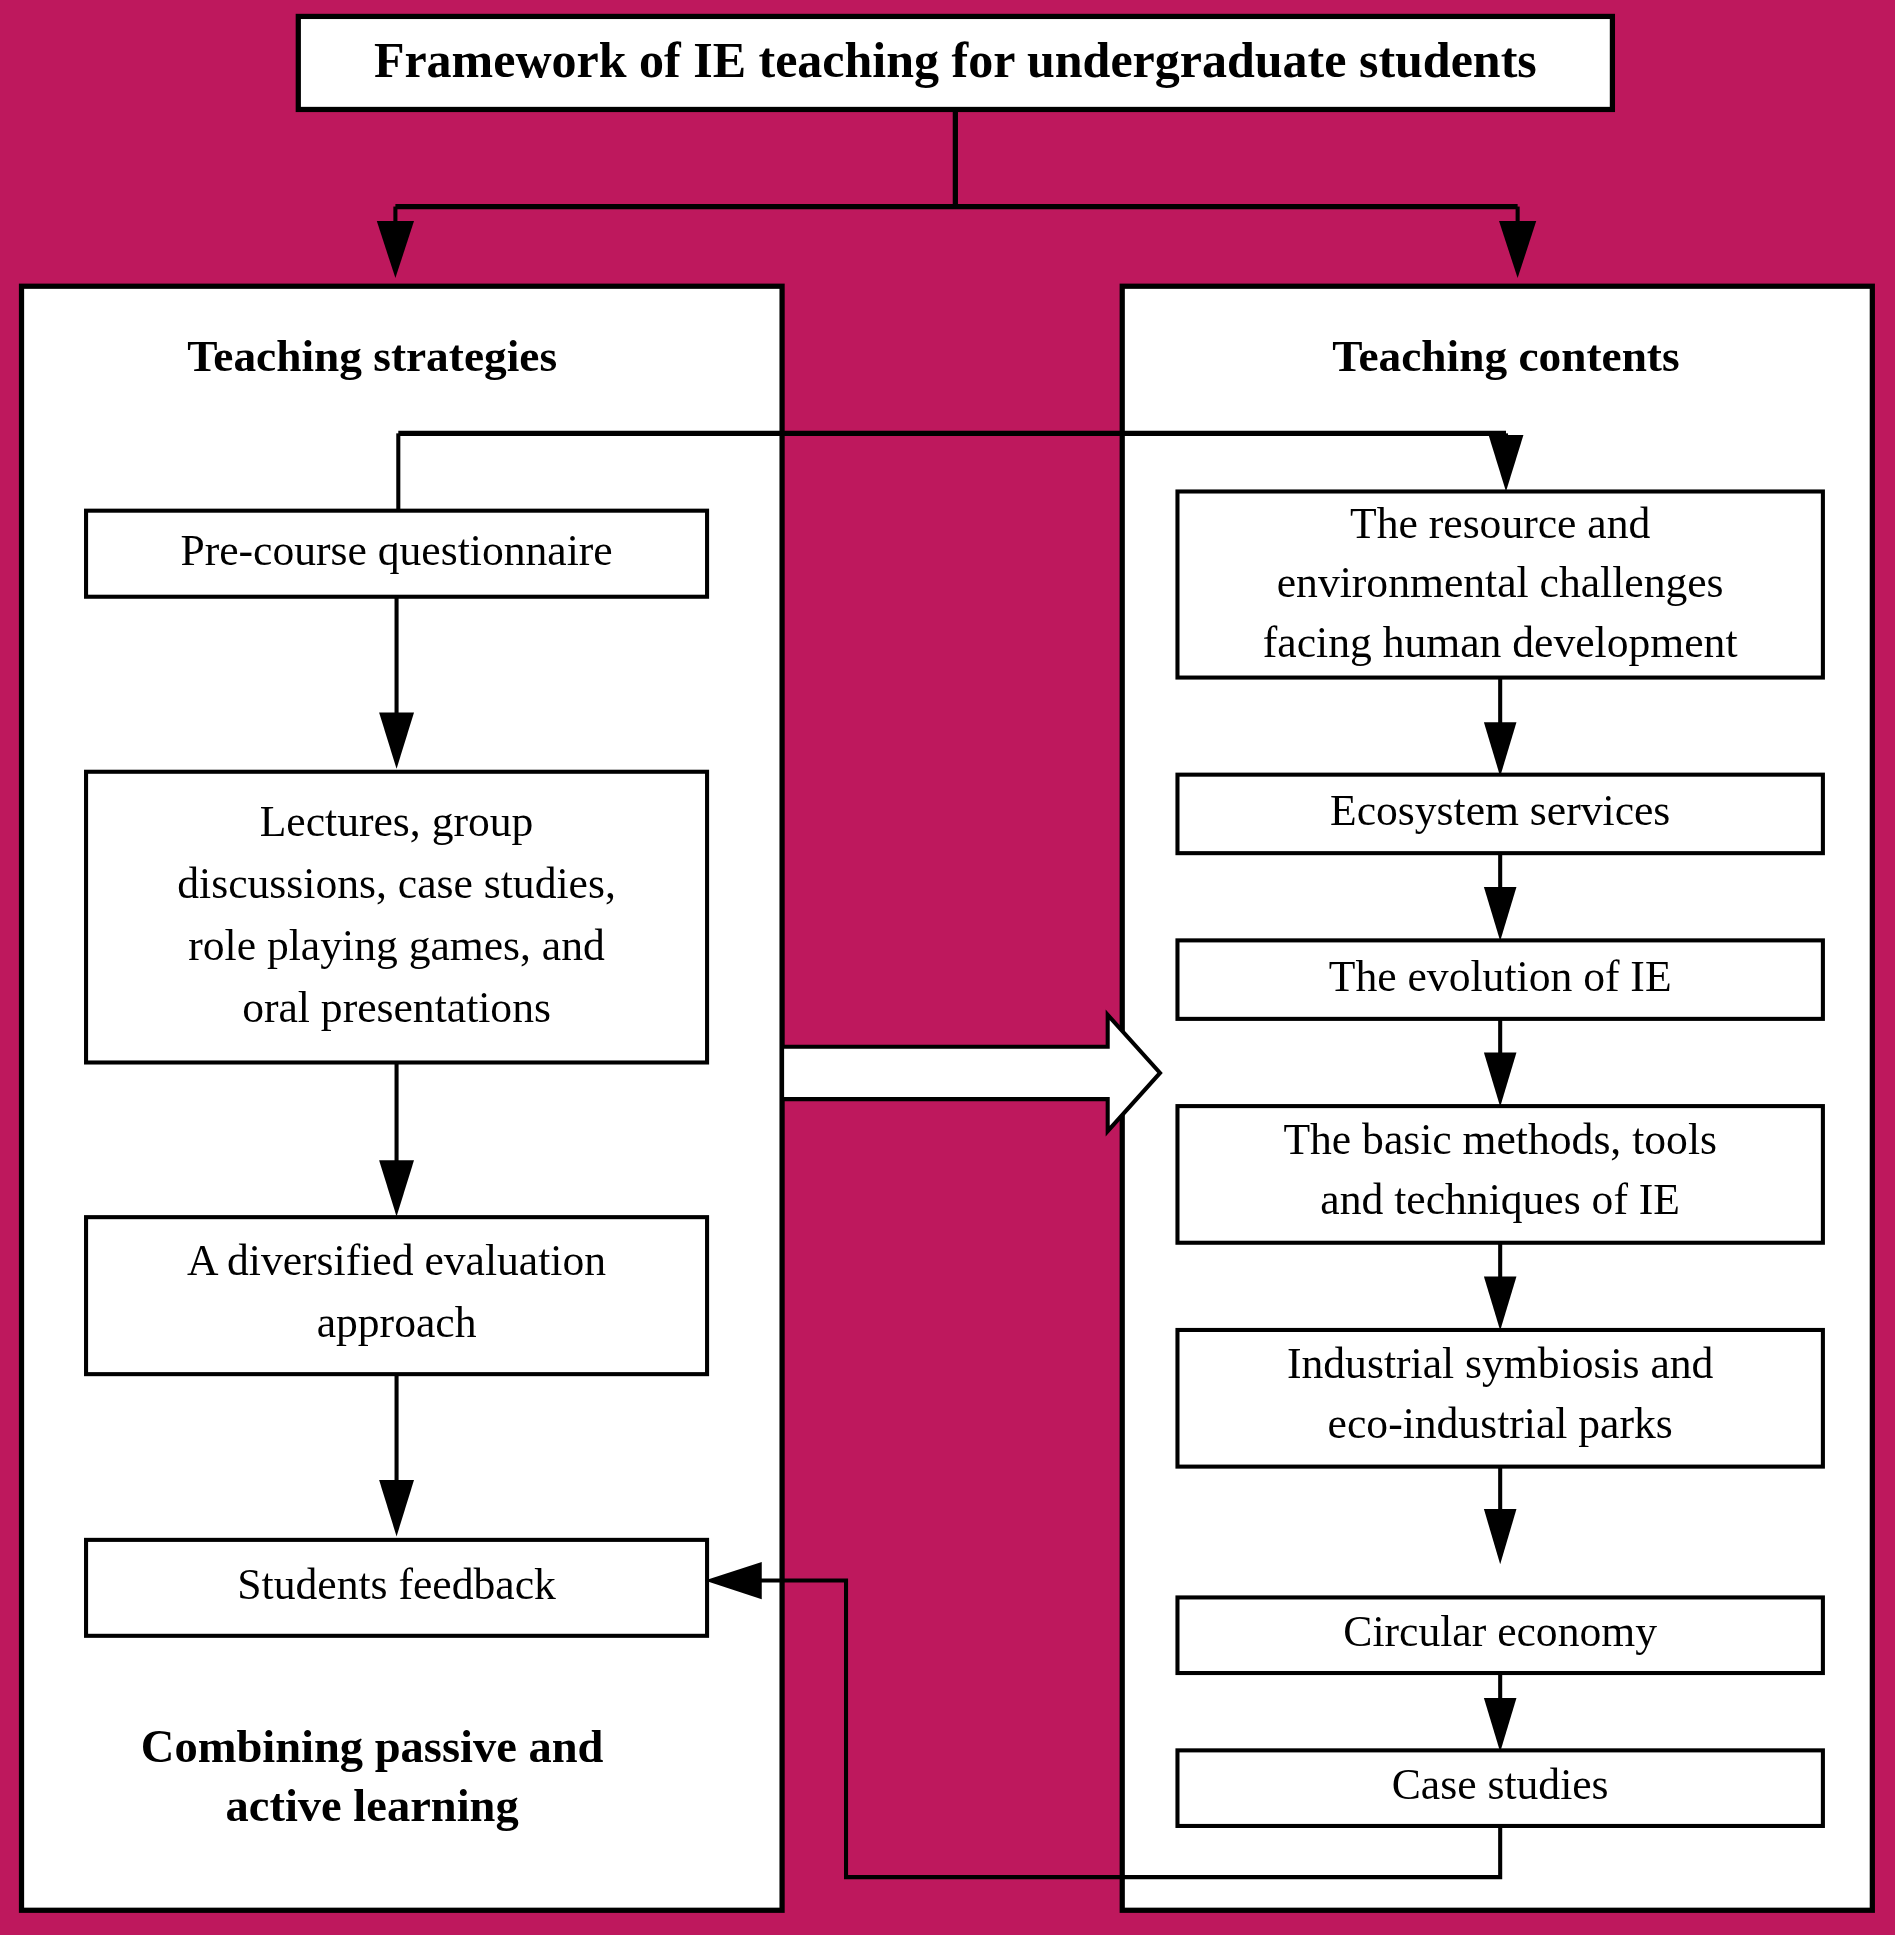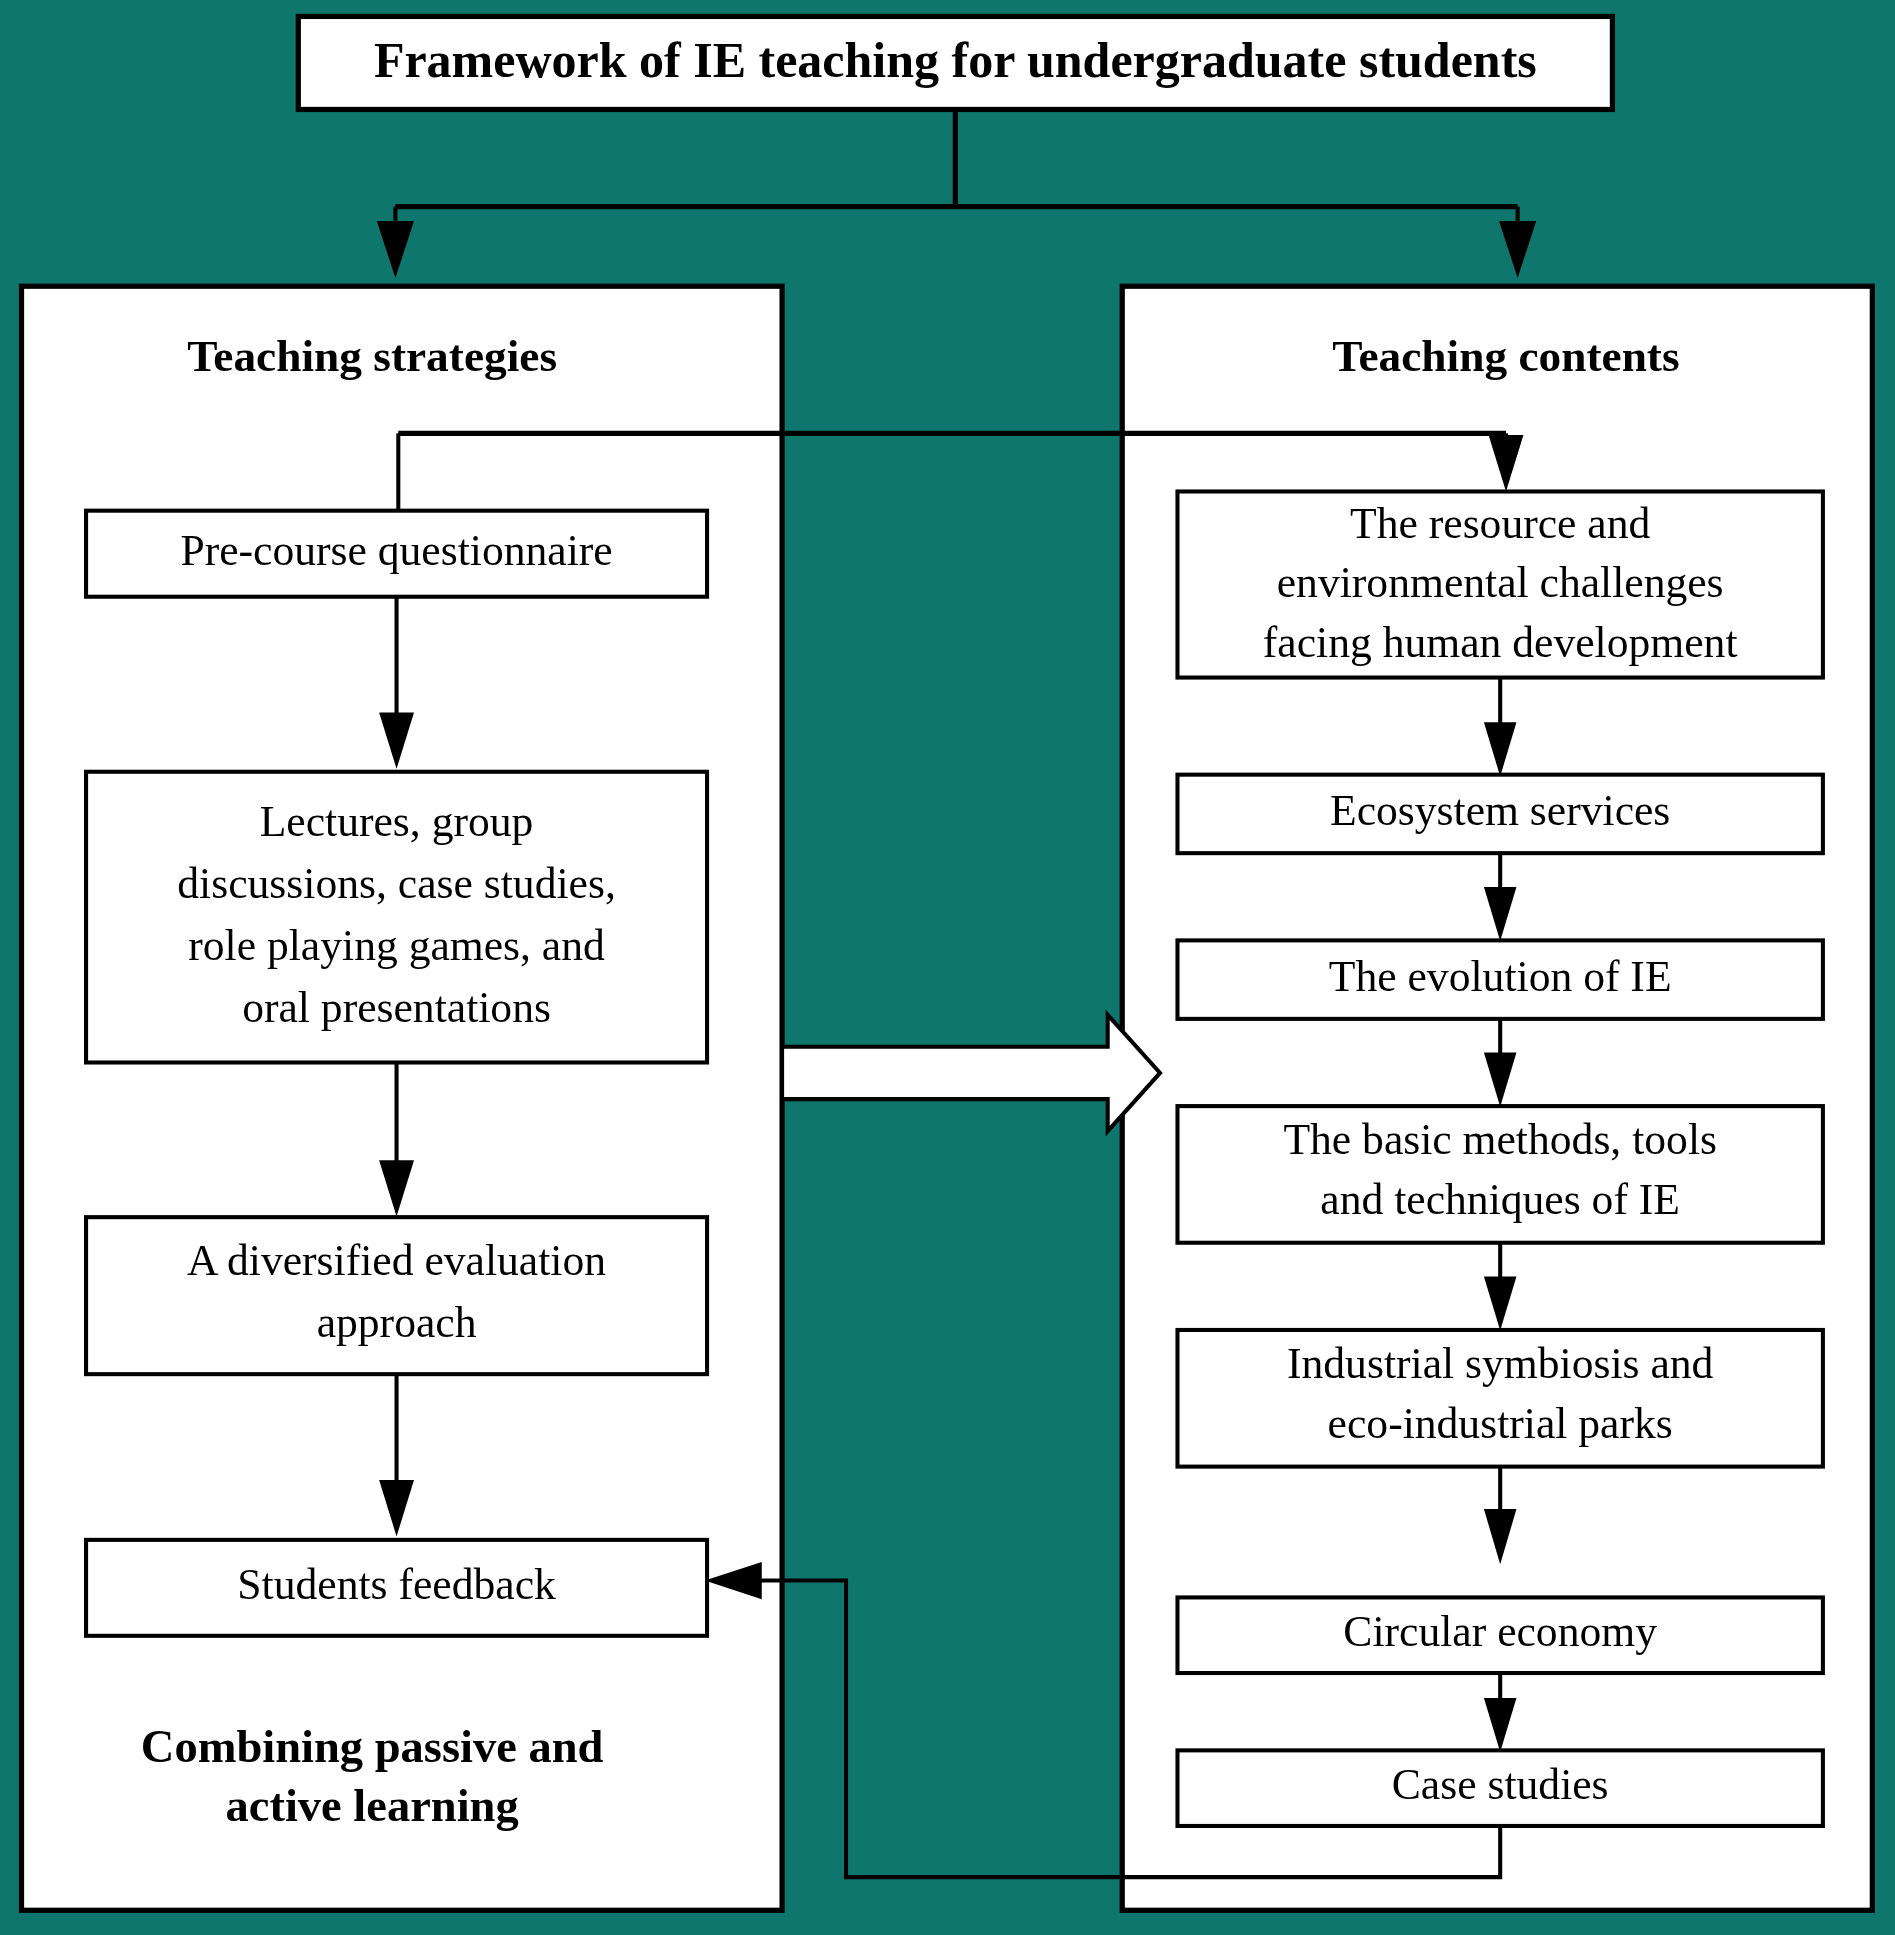--- a/index.html
+++ b/index.html
@@ -7,21 +7,21 @@
     padding: 0;
     background: #ffffff;
   }
   body {
     font-family: "Liberation Serif", "DejaVu Serif", serif;
   }
   #diagram-root {
     position: relative;
     width: 1895px;
     height: 1936px;
-    background: #0f766e;
+    background: #be185d;
     overflow: hidden;
   }
   svg#flow {
     position: absolute;
     inset: 0;
     width: 1895px;
     height: 1936px;
     display: block;
   }
   .panel-rect, .node-rect {

